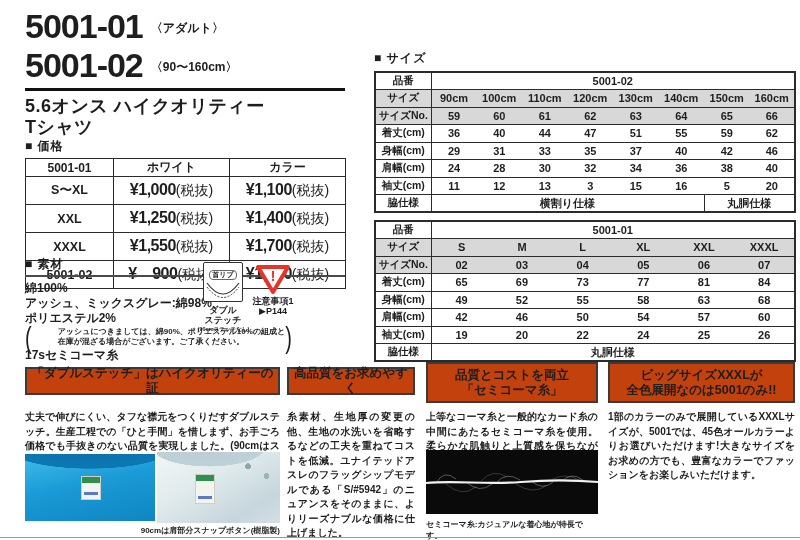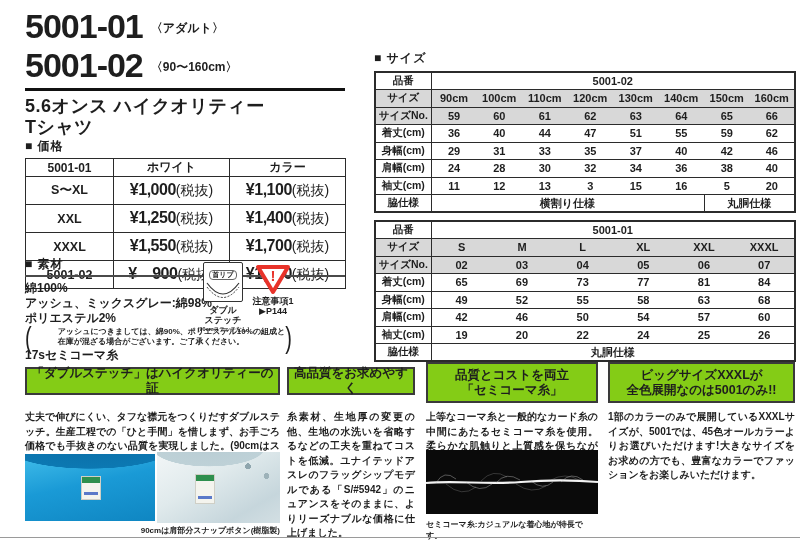--- a/index.html
+++ b/index.html
@@ -61,21 +61,21 @@
   .size-table tr.gray th, .size-table tr.gray td { background:#d8d8d8; }
   .size-table td.vline { border-left:1.5px solid #2b2b2b; }
 
   
   .features { position:absolute; left:0; top:362px; width:800px; height:176px; }
   .feature { position:absolute; top:0; height:176px; }
   .f1 { left:25px;  width:255px; }
   .f2 { left:287px; width:128px; }
   .f3 { left:426px; width:172px; }
   .f4 { left:608px; width:187px; }
-  .feature-title { position:absolute; left:0; right:0; border:2px solid #3a3a3a; display:flex; align-items:center; justify-content:center; text-align:center; font-size:12.5px; font-weight:bold; line-height:15px; white-space:pre-line; background:#84cc16; }
+  .feature-title { position:absolute; left:0; right:0; border:2px solid #3a3a3a; display:flex; align-items:center; justify-content:center; text-align:center; font-size:12.5px; font-weight:bold; line-height:15px; white-space:pre-line; background:#c2410c; }
   .feature-title.one { top:5px; height:28px; }
   .feature-title.two { top:0; height:41px; }
   .feature-body { position:absolute; top:48px; left:0; right:0; font-size:10px; font-weight:600; line-height:14.5px; text-align:justify; }
   .feature-caption { position:absolute; font-size:8px; font-weight:bold; }
   .f1 .feature-caption { top:163px; right:0; text-align:right; }
   .f3 .feature-caption { top:157px; left:0; }
 
   .photos { position:absolute; top:92px; left:0; height:70px; display:flex; gap:2px; }
   .photo-blue { width:130px; height:67px; position:relative;
     background:

